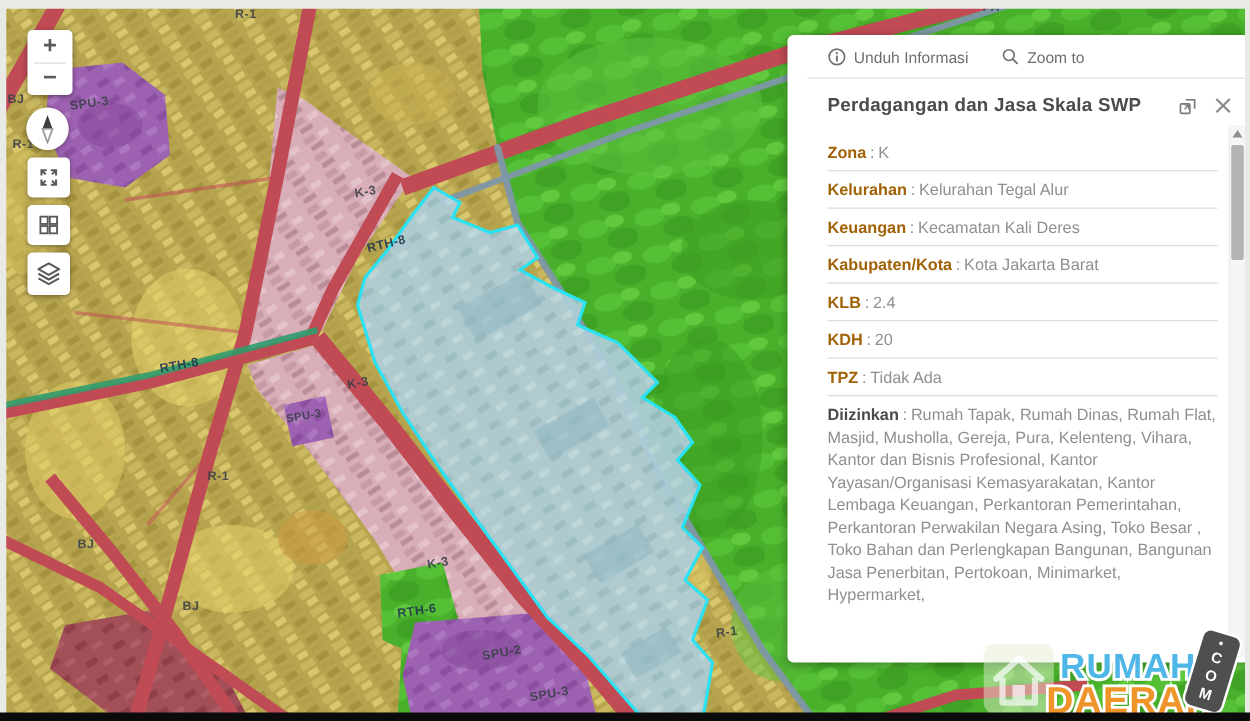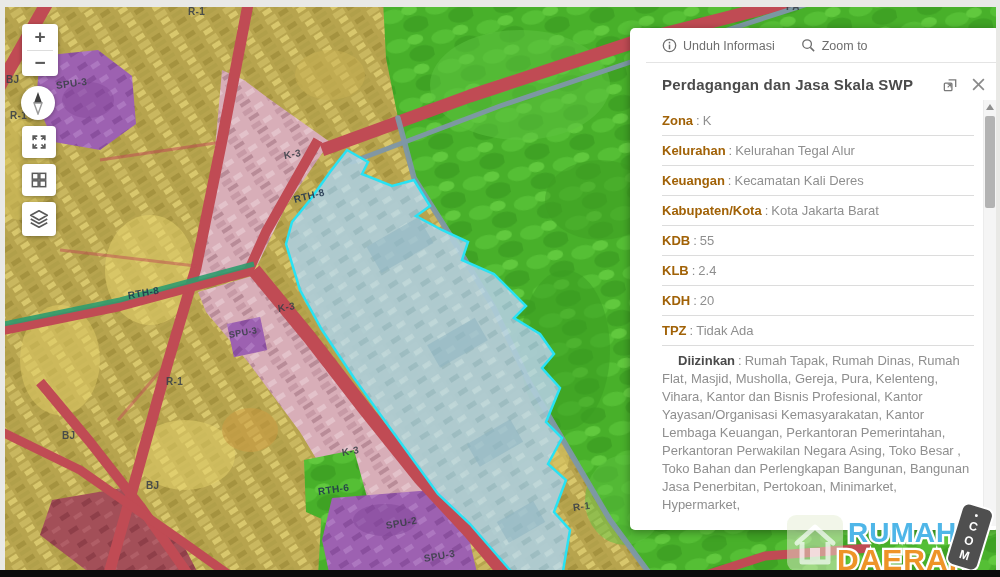--- a/index.html
+++ b/index.html
@@ -38,21 +38,21 @@
   .paction{display:flex;align-items:center;gap:6px;font-size:12.5px;color:#6e6e6e;cursor:pointer;}
   .ptitlerow{display:flex;align-items:flex-start;padding:13px 14px 6px 16px;}
   .ptitle{flex:1;font-size:15px;font-weight:bold;color:#4b4b4b;letter-spacing:.2px;}
   .picon{margin-left:12px;margin-top:1px;cursor:pointer;flex:none;}
   .fields{padding:2px 26px 0 16px;}
   .frow{display:block;padding:7px 0;border-bottom:1px solid #dcdcdc;font-size:13px;line-height:15px;}
   .flabel{font-weight:bold;color:#a16207;}
   .fsep{color:#8a8a8a;padding:0 3px 0 3px;}
   .fvalue{color:#8f8f8f;}
   .allowed{margin-top:6px;font-size:13px;line-height:18px;color:#8f8f8f;}
-  .allowed .flabel{font-weight:bold;color:#4a4a4a;margin-left:16px;}
+  .allowed .flabel{font-weight:bold;color:#4a4a4a;}
   
   .scrollbar{position:absolute;top:72px;bottom:4px;right:4px;width:12px;background:#f5f5f5;
              border-left:1px solid #ececec;z-index:5;}
   .sb-arrow{width:0;height:0;margin:4px auto 0;border-left:4px solid transparent;
             border-right:4px solid transparent;border-bottom:6px solid #8f8f8f;}
   .sb-thumb{position:absolute;top:16px;left:1px;width:10px;height:92px;background:#b3b3b3;border-radius:2px;}
 
   
   .wm{position:absolute;left:775px;top:498px;width:225px;height:79px;z-index:50;}
   .wm-badge{position:absolute;left:178px;top:6px;width:30px;height:62px;background:#4f4f4f;
@@ -272,23 +272,20 @@
       <div class="frow">
         <span class="flabel">Kelurahan</span><span class="fsep">:</span><span class="fvalue">Kelurahan Tegal Alur</span>
       </div>
       <div class="frow">
         <span class="flabel">Keuangan</span><span class="fsep">:</span><span class="fvalue">Kecamatan Kali Deres</span>
       </div>
       <div class="frow">
         <span class="flabel">Kabupaten/Kota</span><span class="fsep">:</span><span class="fvalue">Kota Jakarta Barat</span>
       </div>
       <div class="frow">
-        <span class="flabel">KDB</span><span class="fsep">:</span><span class="fvalue">55</span>
-      </div>
-      <div class="frow">
         <span class="flabel">KLB</span><span class="fsep">:</span><span class="fvalue">2.4</span>
       </div>
       <div class="frow">
         <span class="flabel">KDH</span><span class="fsep">:</span><span class="fvalue">20</span>
       </div>
       <div class="frow">
         <span class="flabel">TPZ</span><span class="fsep">:</span><span class="fvalue">Tidak Ada</span>
       </div>
       <div class="allowed">
         <span class="flabel">Diizinkan</span><span class="fsep">:</span><span>Rumah Tapak, Rumah Dinas, Rumah Flat, Masjid, Musholla, Gereja, Pura, Kelenteng, Vihara, Kantor dan Bisnis Profesional, Kantor Yayasan/Organisasi Kemasyarakatan, Kantor Lembaga Keuangan, Perkantoran Pemerintahan, Perkantoran Perwakilan Negara Asing, Toko Besar , Toko Bahan dan Perlengkapan Bangunan, Bangunan Jasa Penerbitan, Pertokoan, Minimarket, Hypermarket,</span>

